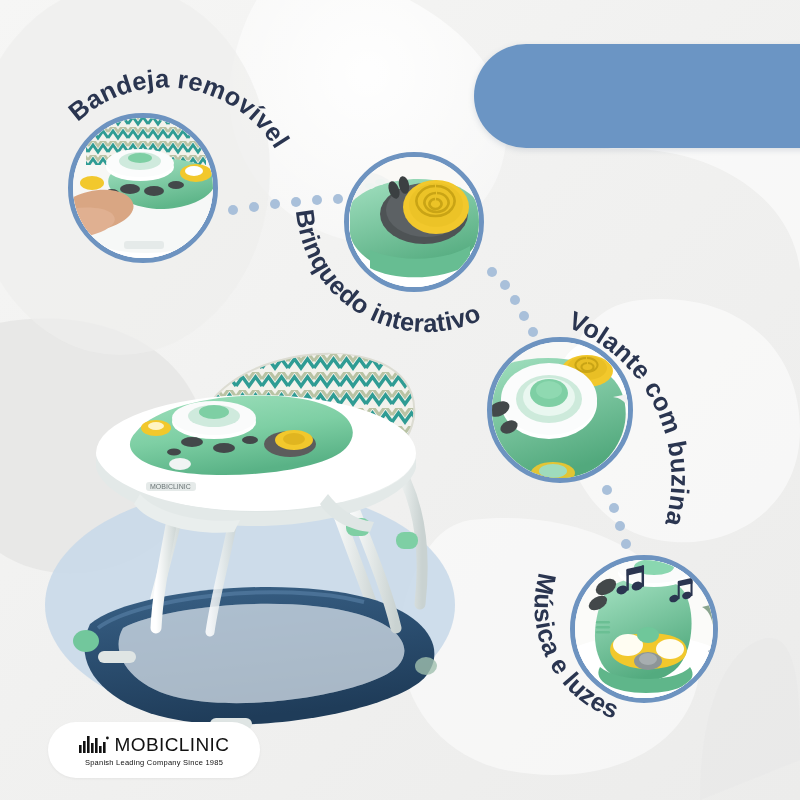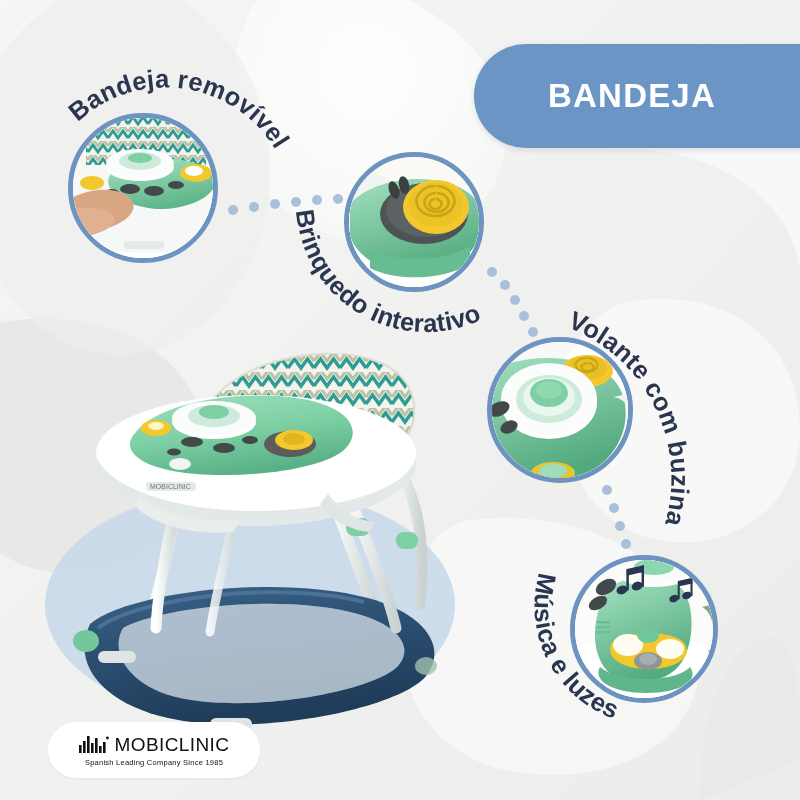--- a/index.html
+++ b/index.html
@@ -448,21 +448,20 @@
   </div>
 
   <svg class="caption-svg" style="left:498px; top:548px;" width="220" height="200" viewBox="0 0 220 200" xmlns="http://www.w3.org/2000/svg">
     <path id="arc4" d="M42,22 A120,120 0 0 0 152,178" fill="none"></path>
     <text font-size="25.5" letter-spacing="0.2">
       <textPath href="#arc4" startOffset="1%">Música e luzes</textPath>
     </text>
   </svg>
 
   <div class="title-banner">
-    <div class="title-line">BANDEJA</div>
   </div>
 
   <div class="logo-pill">
     <div class="logo-row">
       <svg width="30" height="17" viewBox="0 0 30 17" xmlns="http://www.w3.org/2000/svg">
         <g fill="#111">
           <rect x="0" y="9" width="2.6" height="8"></rect>
           <rect x="4" y="5" width="2.6" height="12"></rect>
           <rect x="8" y="0" width="2.6" height="17"></rect>
           <rect x="12" y="7" width="2.6" height="10"></rect>

